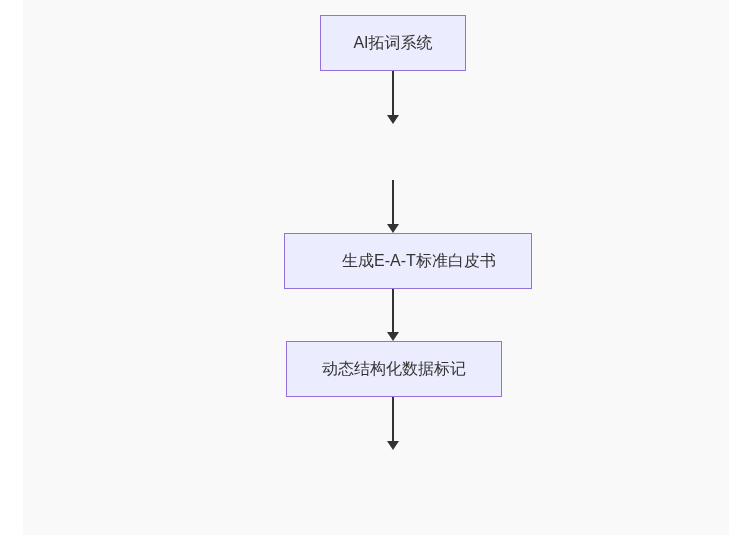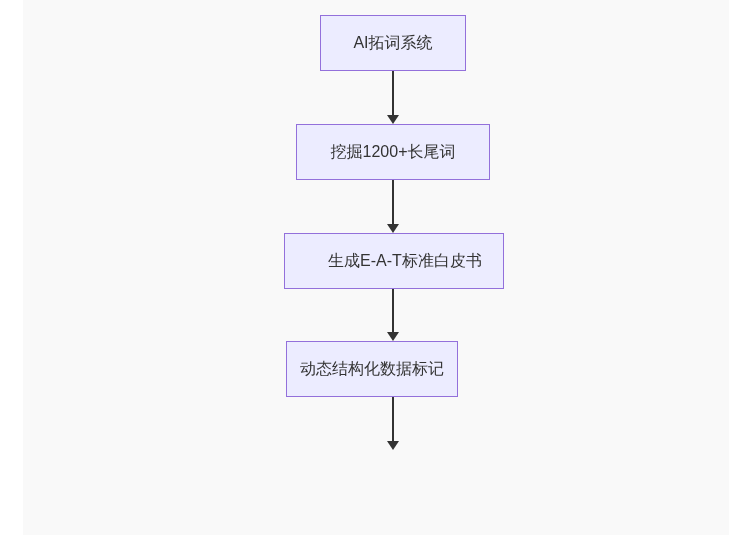--- a/index.html
+++ b/index.html
@@ -57,39 +57,36 @@
 
   <div class="node" style="left:297px; top:15px; width:146px;">
     <span class="node-label">AI拓词系统</span>
   </div>
 
   <div class="edge" style="left:363px; top:71px; height:53px;">
     <div class="edge-line"></div>
     <div class="edge-arrowhead"></div>
   </div>
 
-  <div class="node" style="left:273px; top:124px; width:194px;">
-    <span class="node-label">挖掘1200+长尾词</span>
-  </div>
 
   <div class="edge" style="left:363px; top:180px; height:53px;">
     <div class="edge-line"></div>
     <div class="edge-arrowhead"></div>
   </div>
 
-  <div class="node" style="left:261px; top:233px; width:220px;padding-left:22px;">
+  <div class="node" style="left:261px; top:233px; width:248px;padding-left:22px;">
     <span class="node-label">生成E-A-T标准白皮书</span>
   </div>
 
   <div class="edge" style="left:363px; top:289px; height:52px;">
     <div class="edge-line"></div>
     <div class="edge-arrowhead"></div>
   </div>
 
-  <div class="node" style="left:263px; top:341px; width:172px;">
+  <div class="node" style="left:263px; top:341px; width:216px;">
     <span class="node-label">动态结构化数据标记</span>
   </div>
 
   <div class="edge" style="left:363px; top:397px; height:53px;">
     <div class="edge-line"></div>
     <div class="edge-arrowhead"></div>
   </div>
 
 
 </div>

